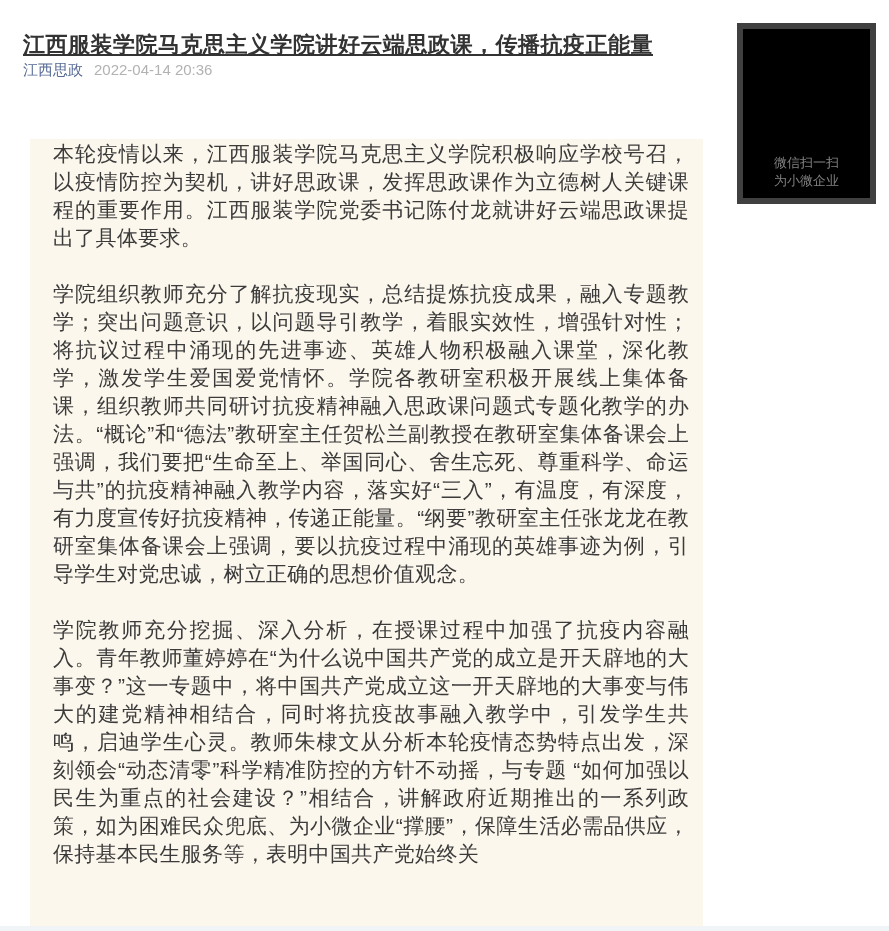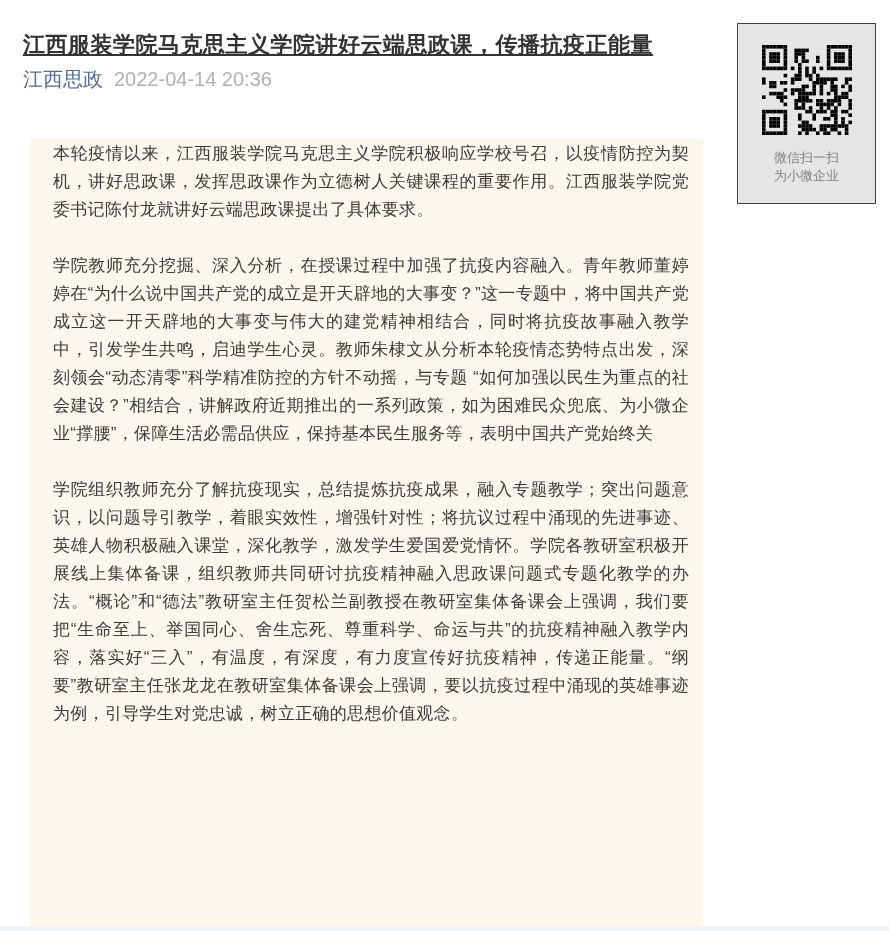--- a/index.html
+++ b/index.html
@@ -10,43 +10,43 @@
     font-family: "Liberation Sans", sans-serif;
   }
   .page { position: relative; width: 889px; height: 931px; overflow: hidden; background: #fff; }
 
   .main-col { position: absolute; left: 23px; top: 0; width: 692px; }
   h1.title {
     margin: 30px 0 0 0;
     font-size: 22px; line-height: 30px; font-weight: 700;
     color: #333333; letter-spacing: 0.5px; text-decoration: underline;
   }
-  .meta { margin-top: 9px; font-size: 20px; line-height: 20px; }
+  .meta { font-size: 15px; line-height: 20px; }
   .account { color: #576b95; text-decoration: none; margin-right: 11px; cursor: pointer; }
   .time { color: #b2b2b2; }
 
   .content {
     position: absolute; left: 30px; top: 139px;
     width: 673px; height: 792px;
     background: #fcf7ec;
     padding: 1px 14px 0 23px;
     overflow: hidden;
   }
   .content p {
     margin: 0 0 28px 0;
-    font-size: 17px; line-height: 28px;
+    font-size: 21px; line-height: 28px;
     color: #3b3b3b;
     text-align: justify;
     letter-spacing: 0.3px;
   }
 
   .qr-box {
     position: absolute; left: 737px; top: 23px;
     width: 139px; height: 181px;
-    border: 1px solid #404040; background: #e5e5e5;
+    border: 6px solid #404040; background: #000000;
     text-align: center;
   }
   .qr { width: 90px; height: 90px; margin-top: 21px; display: inline-block; }
   .qr rect { fill: #000; }
   .qr-cap { font-size: 13px; color: #828282; line-height: 18px; }
   .qr-cap.first { margin-top: 10px; }
 
   .bottom-strip {
     position: absolute; left: 0; bottom: 0;
     width: 100%; height: 5px; background: #f1f4f6;
@@ -59,22 +59,22 @@
 
   <div class="main-col">
     <h1 class="title">江西服装学院马克思主义学院讲好云端思政课，传播抗疫正能量</h1>
     <div class="meta">
       <a class="account">江西思政</a><span class="time">2022-04-14 20:36</span>
     </div>
   </div>
 
   <div class="content">
     <p>本轮疫情以来，江西服装学院马克思主义学院积极响应学校号召，以疫情防控为契机，讲好思政课，发挥思政课作为立德树人关键课程的重要作用。江西服装学院党委书记陈付龙就讲好云端思政课提出了具体要求。</p>
+    <p>学院组织教师充分了解抗疫现实，总结提炼抗疫成果，融入专题教学；突出问题意识，以问题导引教学，着眼实效性，增强针对性；将抗议过程中涌现的先进事迹、英雄人物积极融入课堂，深化教学，激发学生爱国爱党情怀。学院各教研室积极开展线上集体备课，组织教师共同研讨抗疫精神融入思政课问题式专题化教学的办法。“概论”和“德法”教研室主任贺松兰副教授在教研室集体备课会上强调，我们要把“生命至上、举国同心、舍生忘死、尊重科学、命运与共”的抗疫精神融入教学内容，落实好“三入”，有温度，有深度，有力度宣传好抗疫精神，传递正能量。“纲要”教研室主任张龙龙在教研室集体备课会上强调，要以抗疫过程中涌现的英雄事迹为例，引导学生对党忠诚，树立正确的思想价值观念。</p>
     <p>学院教师充分挖掘、深入分析，在授课过程中加强了抗疫内容融入。青年教师董婷婷在“为什么说中国共产党的成立是开天辟地的大事变？”这一专题中，将中国共产党成立这一开天辟地的大事变与伟大的建党精神相结合，同时将抗疫故事融入教学中，引发学生共鸣，启迪学生心灵。教师朱棣文从分析本轮疫情态势特点出发，深刻领会“动态清零”科学精准防控的方针不动摇，与专题 “如何加强以民生为重点的社会建设？”相结合，讲解政府近期推出的一系列政策，如为困难民众兜底、为小微企业“撑腰”，保障生活必需品供应，保持基本民生服务等，表明中国共产党始终关</p>
-    <p>学院组织教师充分了解抗疫现实，总结提炼抗疫成果，融入专题教学；突出问题意识，以问题导引教学，着眼实效性，增强针对性；将抗议过程中涌现的先进事迹、英雄人物积极融入课堂，深化教学，激发学生爱国爱党情怀。学院各教研室积极开展线上集体备课，组织教师共同研讨抗疫精神融入思政课问题式专题化教学的办法。“概论”和“德法”教研室主任贺松兰副教授在教研室集体备课会上强调，我们要把“生命至上、举国同心、舍生忘死、尊重科学、命运与共”的抗疫精神融入教学内容，落实好“三入”，有温度，有深度，有力度宣传好抗疫精神，传递正能量。“纲要”教研室主任张龙龙在教研室集体备课会上强调，要以抗疫过程中涌现的英雄事迹为例，引导学生对党忠诚，树立正确的思想价值观念。</p>
   </div>
 
   <div class="qr-box">
     <svg id="qr" class="qr" viewBox="0 0 25 25">
         <rect x="0" y="0" width="1" height="1"></rect>
         <rect x="1" y="0" width="1" height="1"></rect>
         <rect x="2" y="0" width="1" height="1"></rect>
         <rect x="3" y="0" width="1" height="1"></rect>
         <rect x="4" y="0" width="1" height="1"></rect>
         <rect x="5" y="0" width="1" height="1"></rect>

